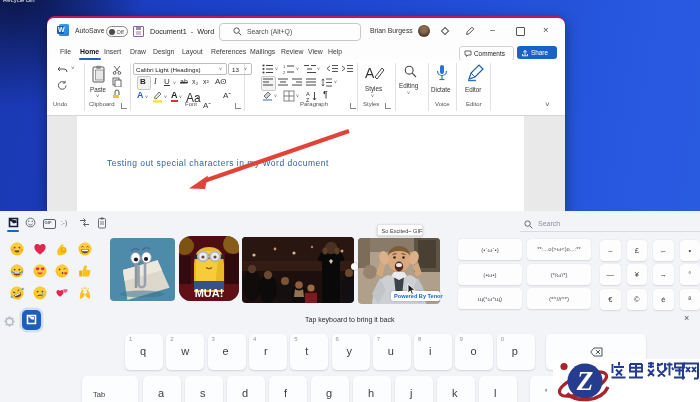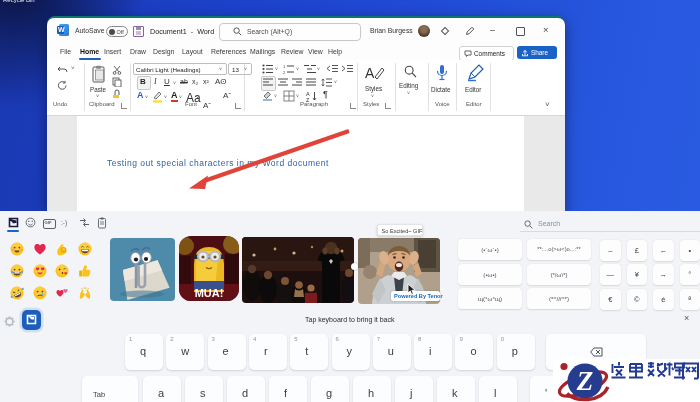--- a/index.html
+++ b/index.html
@@ -7,21 +7,21 @@
     font-family:"Liberation Sans",sans-serif;
     background:radial-gradient(circle 170px at 15px -25px,rgba(9,14,48,0.96),rgba(9,14,48,0) 78%),linear-gradient(100deg,#1a38b2 0%,#1c41c8 28%,#2049d4 52%,#2453da 72%,#2859e0 88%,#2a5ce2 100%);}
   .abs{position:absolute;}
   .t{position:absolute;white-space:nowrap;}
 </style>
 </head>
 <body>
 
 <div class="t" style="left:3px;top:-3px;color:#e8ecf5;font-size:6px;">Recycle Bin</div>
 
-<div class="abs" id="win" style="left:47px;top:16px;width:518px;height:195px;background:#be185d;border-radius:8px 8px 0 0;box-shadow:0 4px 14px rgba(0,0,20,.45);border-top:2px solid #0f766e;box-sizing:border-box;">
+<div class="abs" id="win" style="left:47px;top:16px;width:518px;height:195px;background:#be185d;border-radius:8px 8px 0 0;box-shadow:0 4px 14px rgba(0,0,20,.45);border-top:2px solid #be185d;box-sizing:border-box;">
 
   <div class="abs" style="left:0;top:0;width:518px;height:26px;background:#fdfdfd;border-radius:7px 7px 0 0;">
 
     <div class="abs" style="left:10px;top:6px;width:12px;height:12px;">
       <div class="abs" style="left:2px;top:0;width:10px;height:12px;background:linear-gradient(135deg,#41a5ee,#2b7cd3);border-radius:1.5px;"></div>
       <div class="abs" style="left:0;top:2px;width:7px;height:8px;background:#185abd;border-radius:1px;"></div>
       <div class="t" style="left:1px;top:1.5px;color:#fff;font-size:7px;font-weight:bold;">W</div>
     </div>
     <div class="t" style="left:28px;top:9px;font-size:6.8px;color:#333;">AutoSave</div>
 

